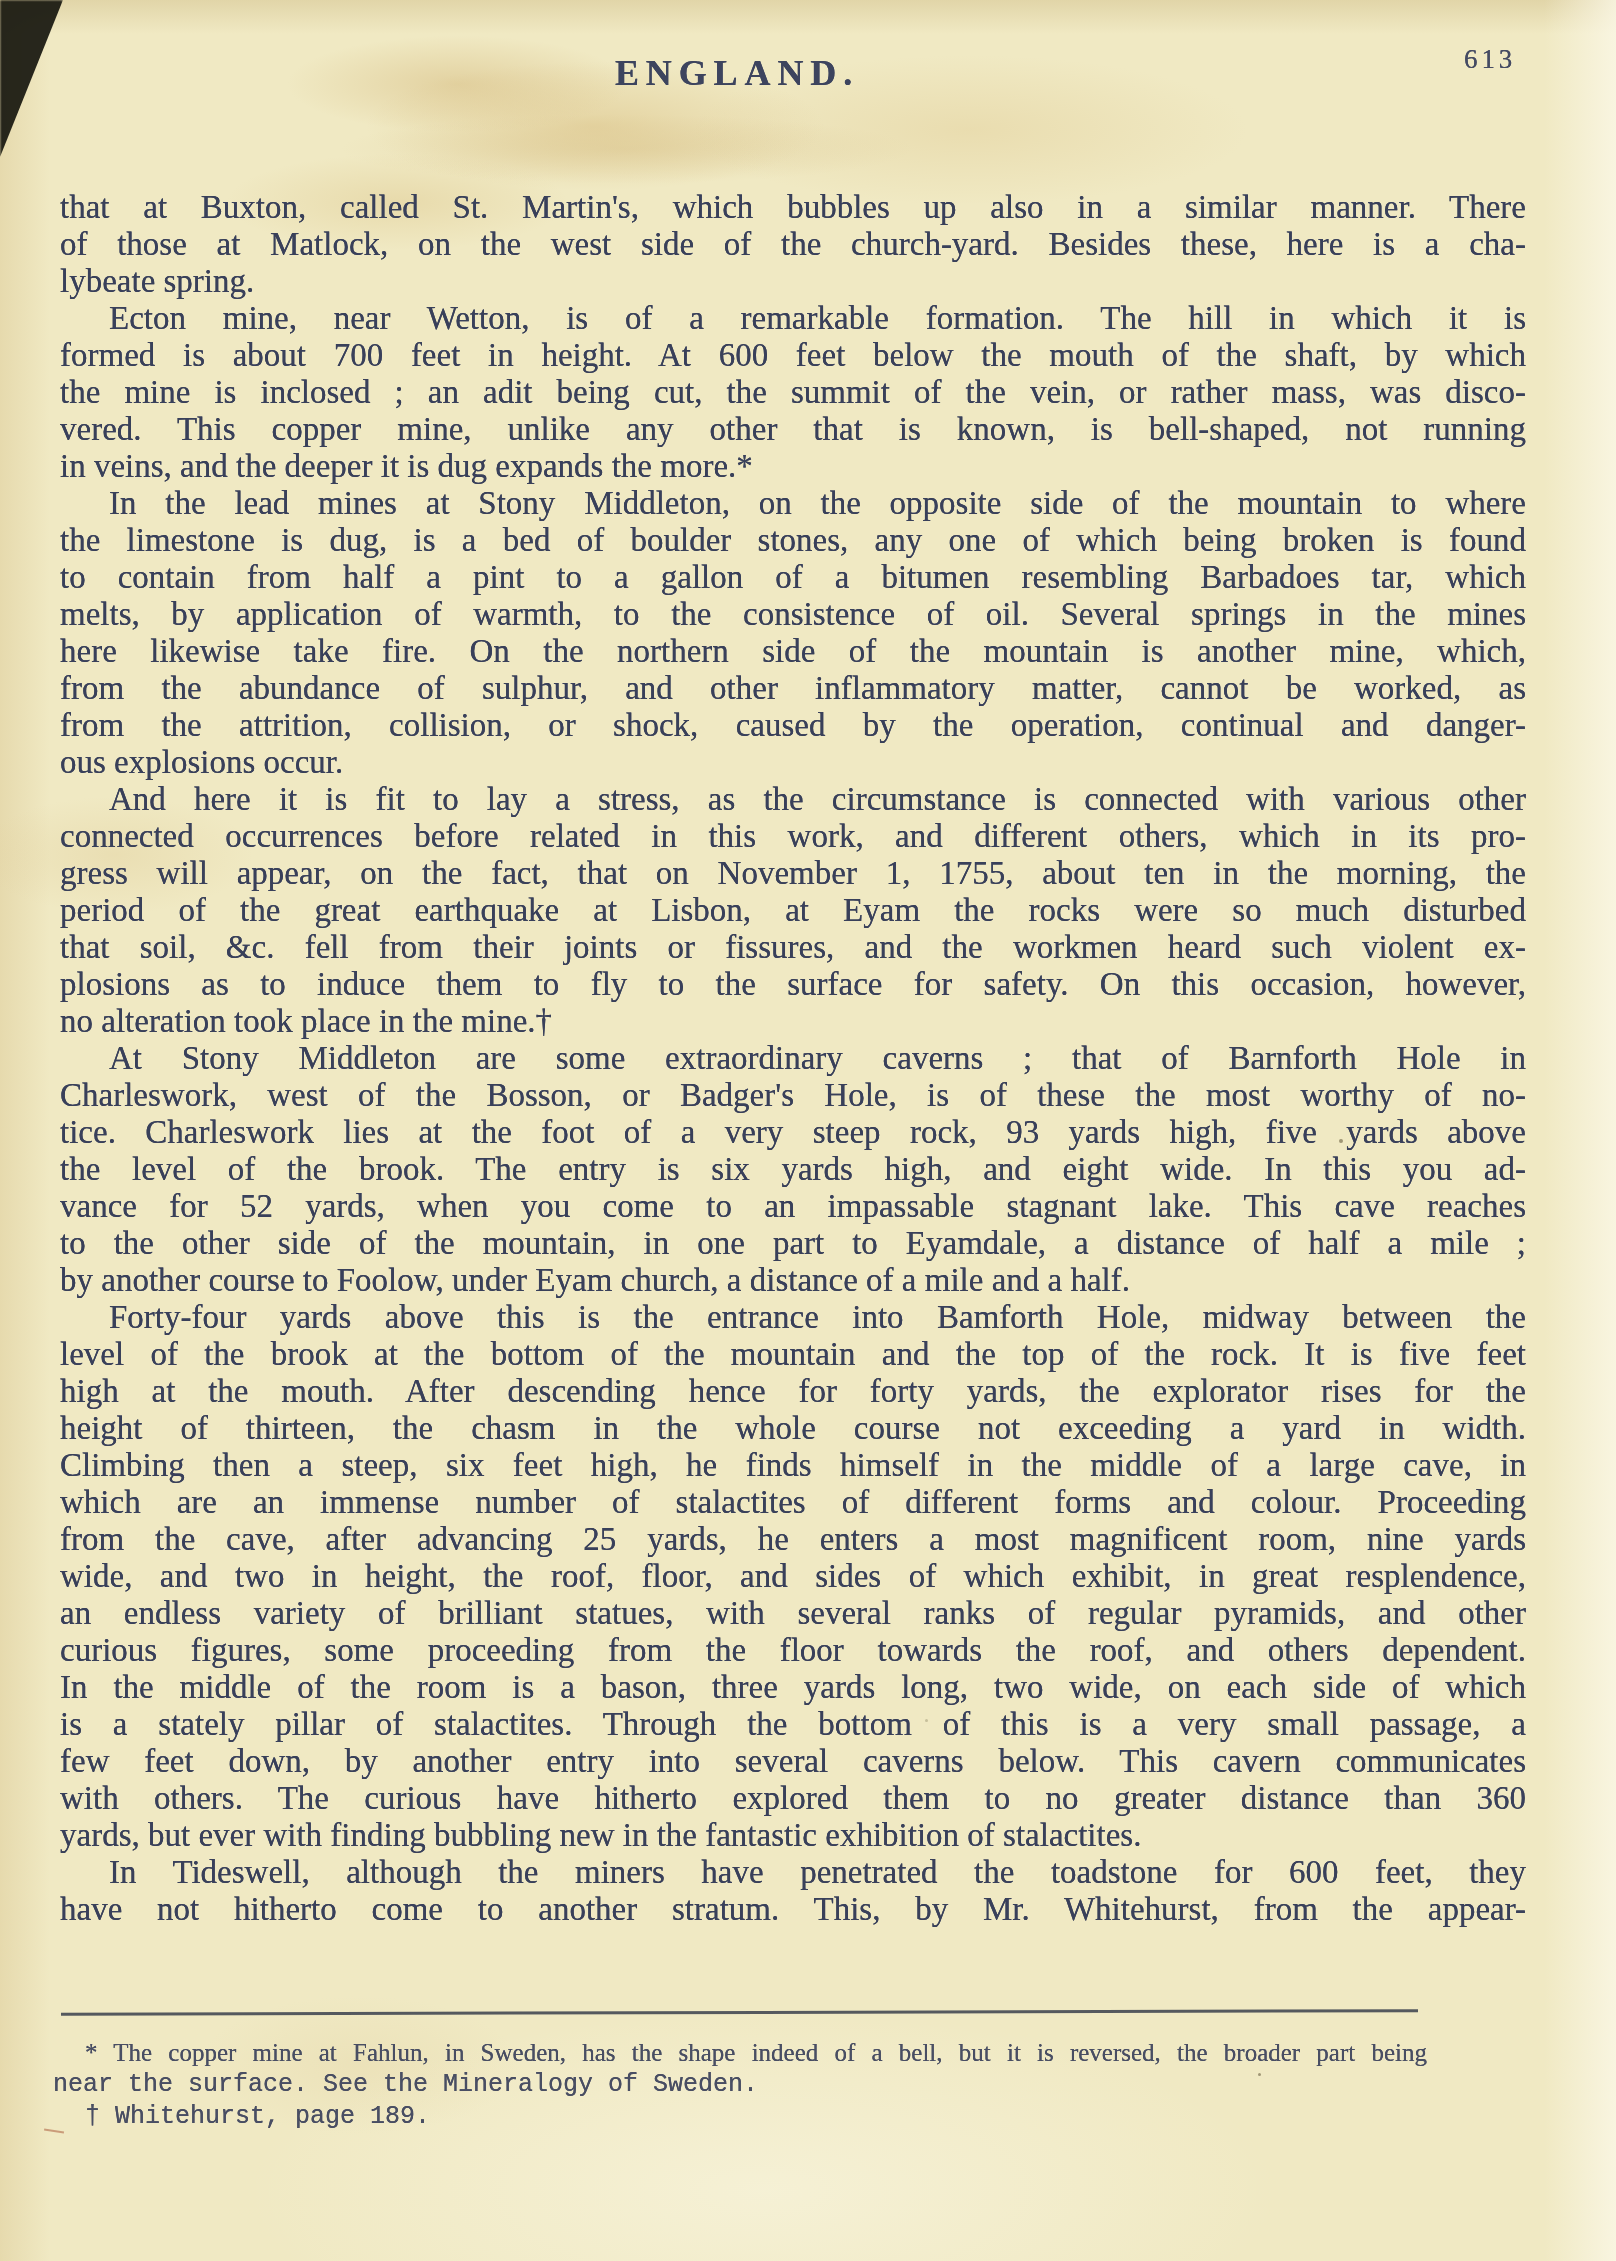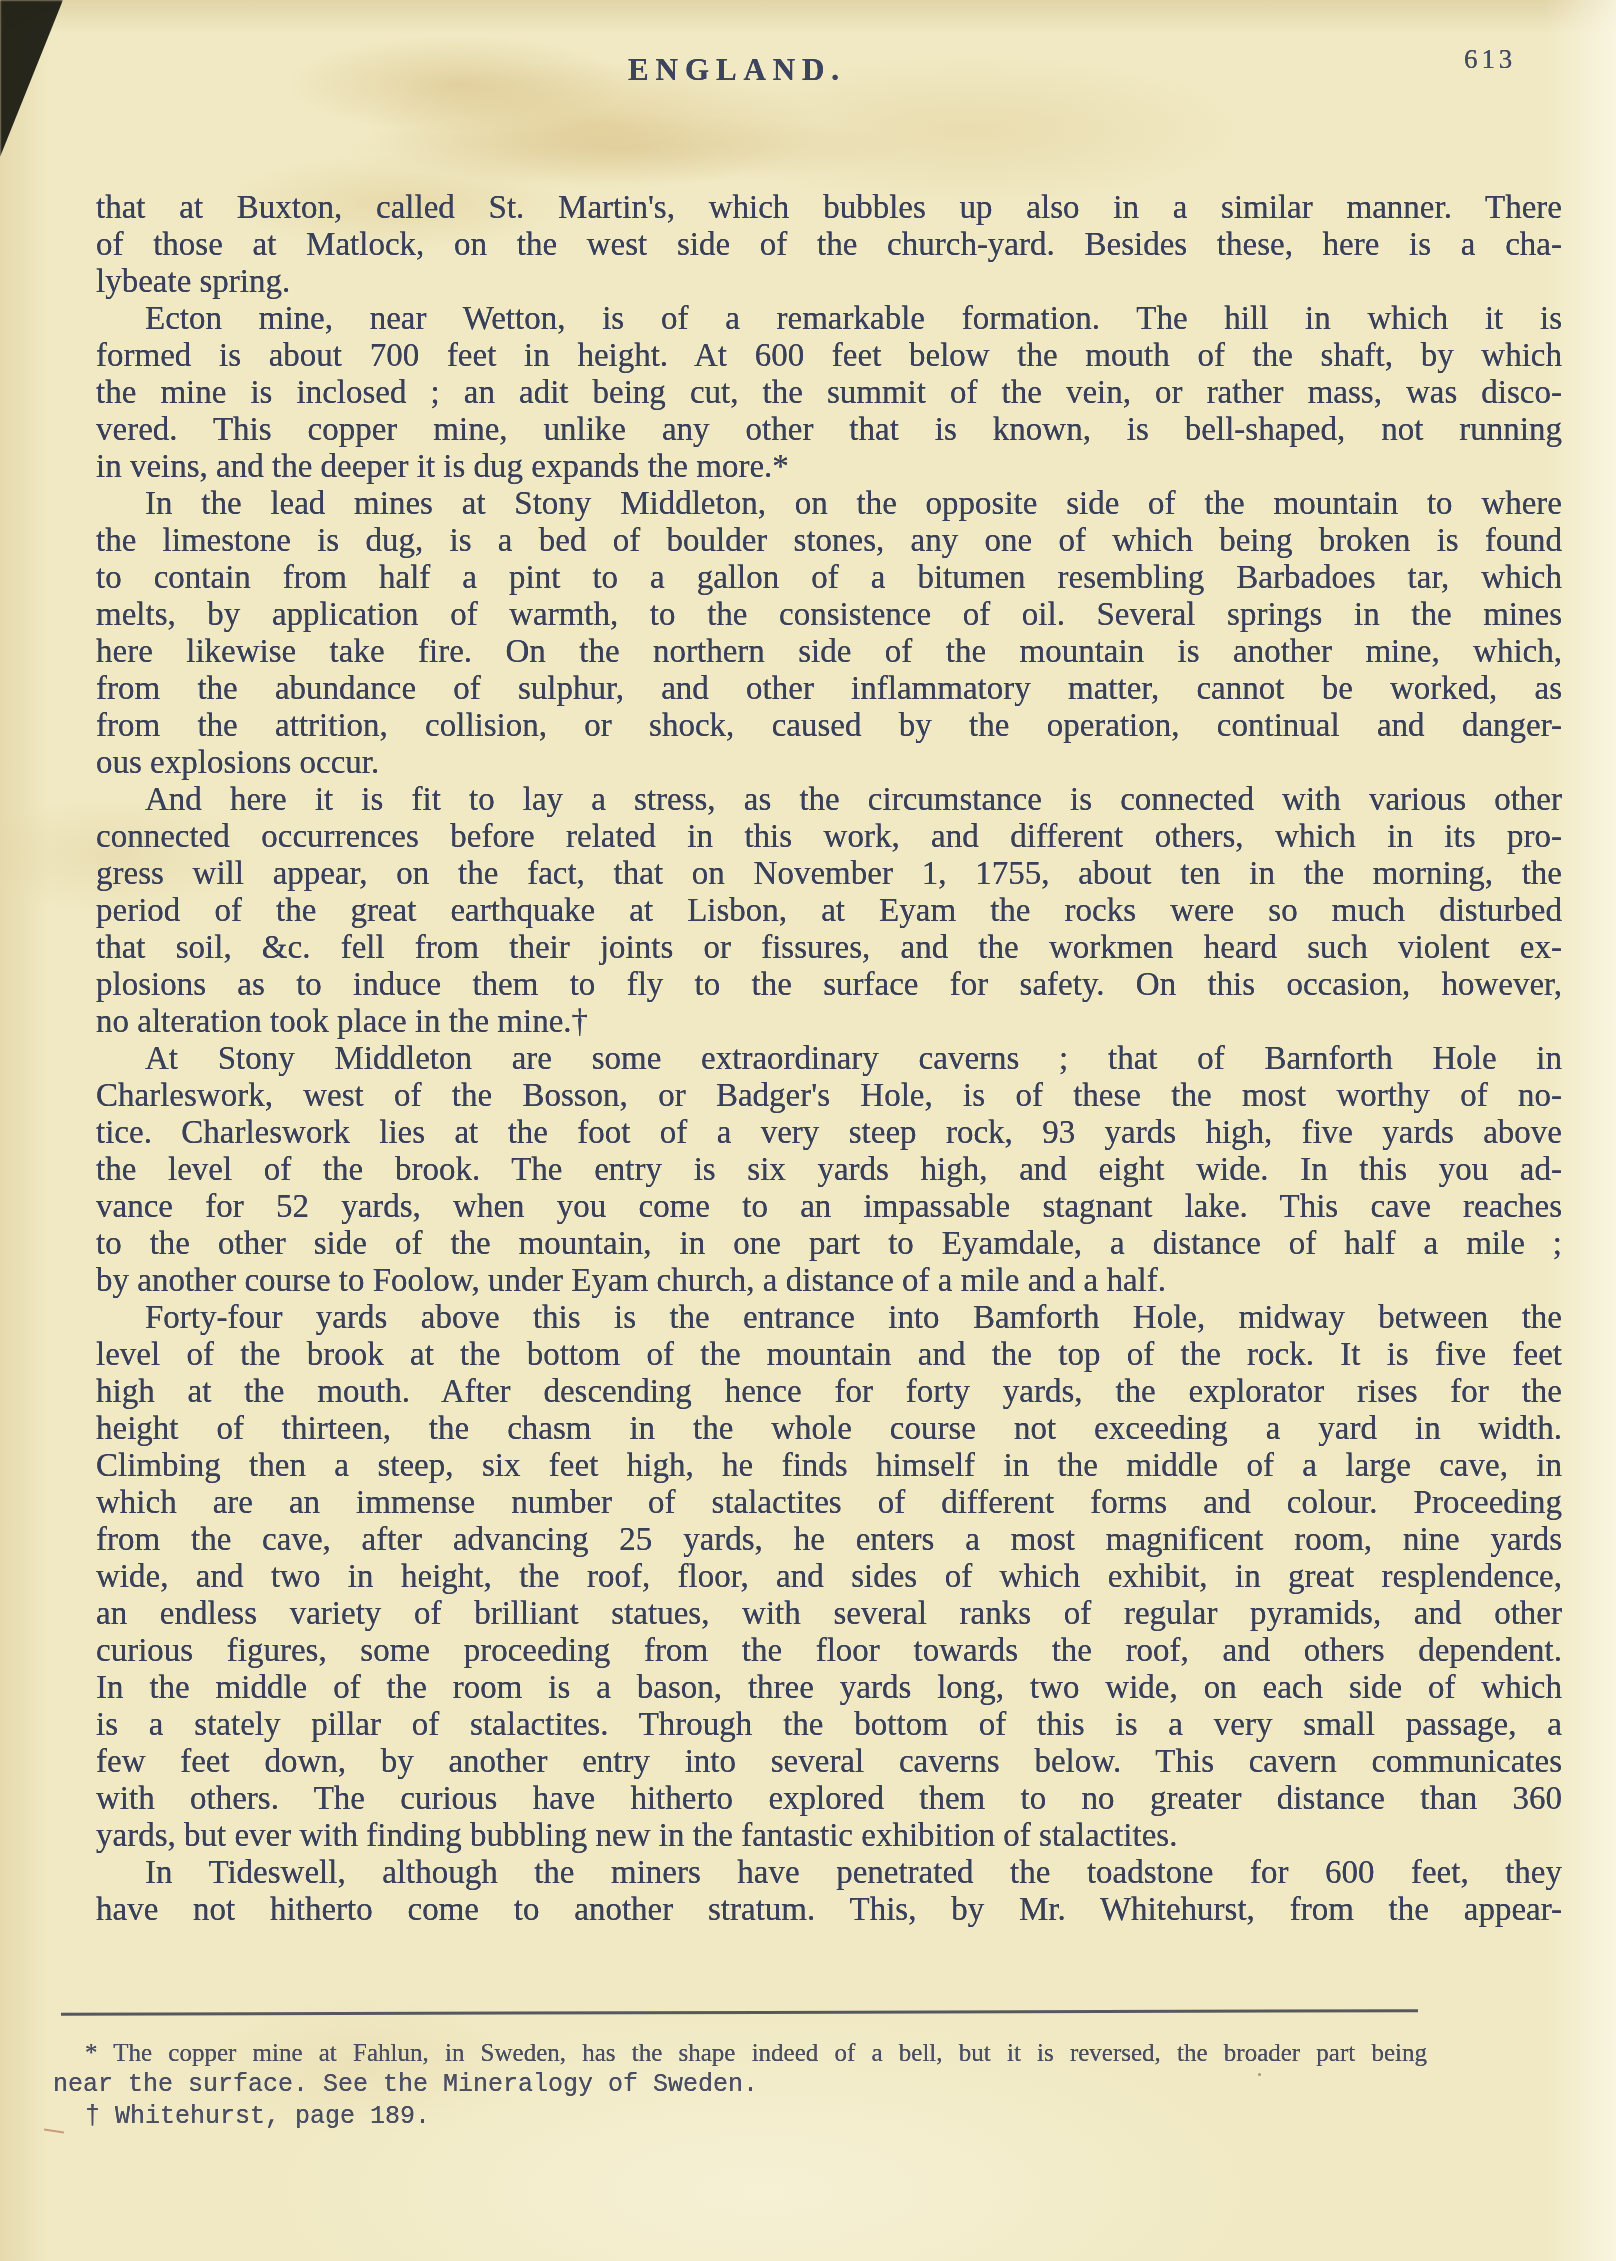--- a/index.html
+++ b/index.html
@@ -25,39 +25,38 @@
     color:#39405a;
   }
   .corner-artifact{
     position:absolute;top:0;left:0;width:63px;height:157px;
     background:#16160f;clip-path:polygon(0 0,100% 0,0 100%);
     opacity:.92;filter:blur(0.9px);
   }
   .running-header{position:absolute;top:44px;left:0;width:100%;height:53px;}
   .head-title{
     position:absolute;left:737px;top:7.6px;transform:translateX(-50%);
-    font-size:31px;font-weight:700;letter-spacing:6.9px;color:#3d445e;
+    font-size:36px;font-weight:700;letter-spacing:6.9px;color:#3d445e;
     text-shadow:0 0 0.6px #3d445e;
   }
   .page-number{
     position:absolute;right:101px;top:0;
     font-size:27px;letter-spacing:3.8px;color:#454b63;
     text-shadow:0 0 0.6px #454b63;
   }
   .text-block{
     position:absolute;top:189px;left:60px;width:1466px;
   }
   .line{
     width:1466px;height:37px;line-height:37px;
     font-size:33px;
     text-align:justify;text-align-last:justify;
     text-shadow:0 0 0.5px currentColor;
     overflow:hidden;white-space:nowrap;
     white-space:normal;
-    margin-left:36px;
   }
   .line.indent{text-indent:49px;}
   .line.end{text-align-last:left;}
   .footnote-rule{
     position:absolute;top:2011px;left:61px;width:1357px;height:3.1px;
     background:#3f4450;transform:rotate(-0.15deg);opacity:.88;
   }
   .footnotes{position:absolute;top:2037px;left:53px;width:1374px;}
   .fn-line{
     width:1374px;height:32px;line-height:32px;

